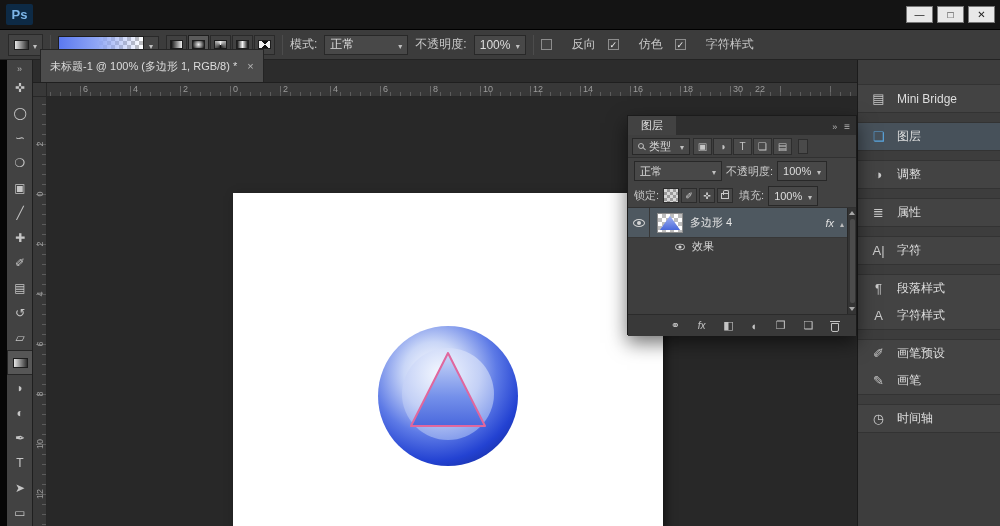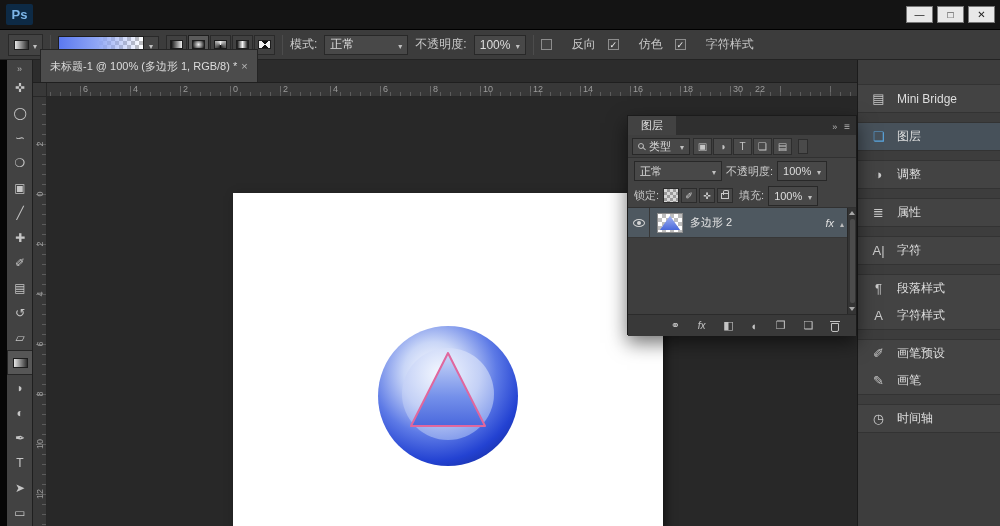--- a/index.html
+++ b/index.html
@@ -46,21 +46,21 @@
 
 .leftstrip{position:absolute;left:0;top:60px;width:7px;height:466px;background:#060606}
 .toolbar{position:absolute;left:7px;top:60px;width:26px;height:466px;background:#424242;border-right:1px solid #1f1f1f;overflow:hidden}
 .tb-head{height:15px;display:flex;align-items:center;justify-content:center}
 .chev::before{content:"»";font-size:9px;color:#b5b5b5}
 .tool{width:26px;height:25px;display:flex;align-items:center;justify-content:center;color:#c6c6c6;font-size:12px}
 .tool.active{background:#565656;box-shadow:inset 0 0 0 1px #262626}
 
 
 .tabbar{position:absolute;left:33px;top:60px;width:824px;height:23px;background:#2c2c2c;border-bottom:1px solid #1f1f1f;display:flex;align-items:flex-end}
-.doc-tab{height:33px;margin-left:7px;background:#4c4c4c;color:#dcdcdc;font-size:11px;display:flex;align-items:center;gap:4px;padding:0 9px;border:1px solid #242424;border-bottom:none;white-space:nowrap}
+.doc-tab{height:33px;margin-left:7px;background:#4c4c4c;color:#dcdcdc;font-size:11px;display:flex;align-items:center;gap:10px;padding:0 9px;border:1px solid #242424;border-bottom:none;white-space:nowrap}
 .tab-close{color:#b7b7b7}
 .ruler-corner{position:absolute;left:33px;top:83px;width:14px;height:14px;background:#383838;border-right:1px solid #272727;border-bottom:1px solid #272727}
 .h-ruler{position:absolute;left:47px;top:83px;width:810px;height:14px;background:#383838;border-bottom:1px solid #272727;overflow:hidden;
  background-image:repeating-linear-gradient(90deg,#5c5c5c 0 1px,transparent 1px 10px),repeating-linear-gradient(90deg,#6b6b6b 0 1px,transparent 1px 50px);
  background-size:2000px 4px,2000px 10px;background-repeat:no-repeat;background-position:-17px bottom,-17px bottom}
 .hr-num{position:absolute;top:1px;font-size:9px;color:#9c9c9c}
 .v-ruler{position:absolute;left:33px;top:97px;width:14px;height:429px;background:#383838;border-right:1px solid #272727;overflow:hidden;
  background-image:repeating-linear-gradient(180deg,#5c5c5c 0 1px,transparent 1px 10px),repeating-linear-gradient(180deg,#6b6b6b 0 1px,transparent 1px 50px);
  background-size:4px 2000px,10px 2000px;background-repeat:no-repeat;background-position:right -3px,right -3px}
 .vr-num{position:absolute;left:0;width:14px;text-align:center;font-size:9px;color:#9c9c9c;transform:rotate(-90deg)}
@@ -342,23 +342,27 @@
       </div>
     </div>
     <div class="lp-list">
       <div class="layer-row selected">
         <div class="eye-cell">
             <span class="eye"></span>
           </div>
         <div class="thumb checker">
             <span class="thumb-tri"></span>
           </div>
-        <span class="lname">多边形 2</span>
+        <span class="lname">多边形 4</span>
         <span class="fx-tag">fx</span>
         <span class="tri-up"></span>
+      </div>
+      <div class="sub-row" style="padding-left:46px">
+        <span class="eye sm"></span>
+        <span class="sublbl">效果</span>
       </div>
       <div class="lp-scroll">
         <span class="sarrow up"></span>
         <div class="sthumb"></div>
         <span class="sarrow down"></span>
       </div>
     </div>
     <div class="lp-bottom" id="lpbottom">
         <div class="bicon">⚭</div>
         <div class="bicon fxtxt">fx</div>

